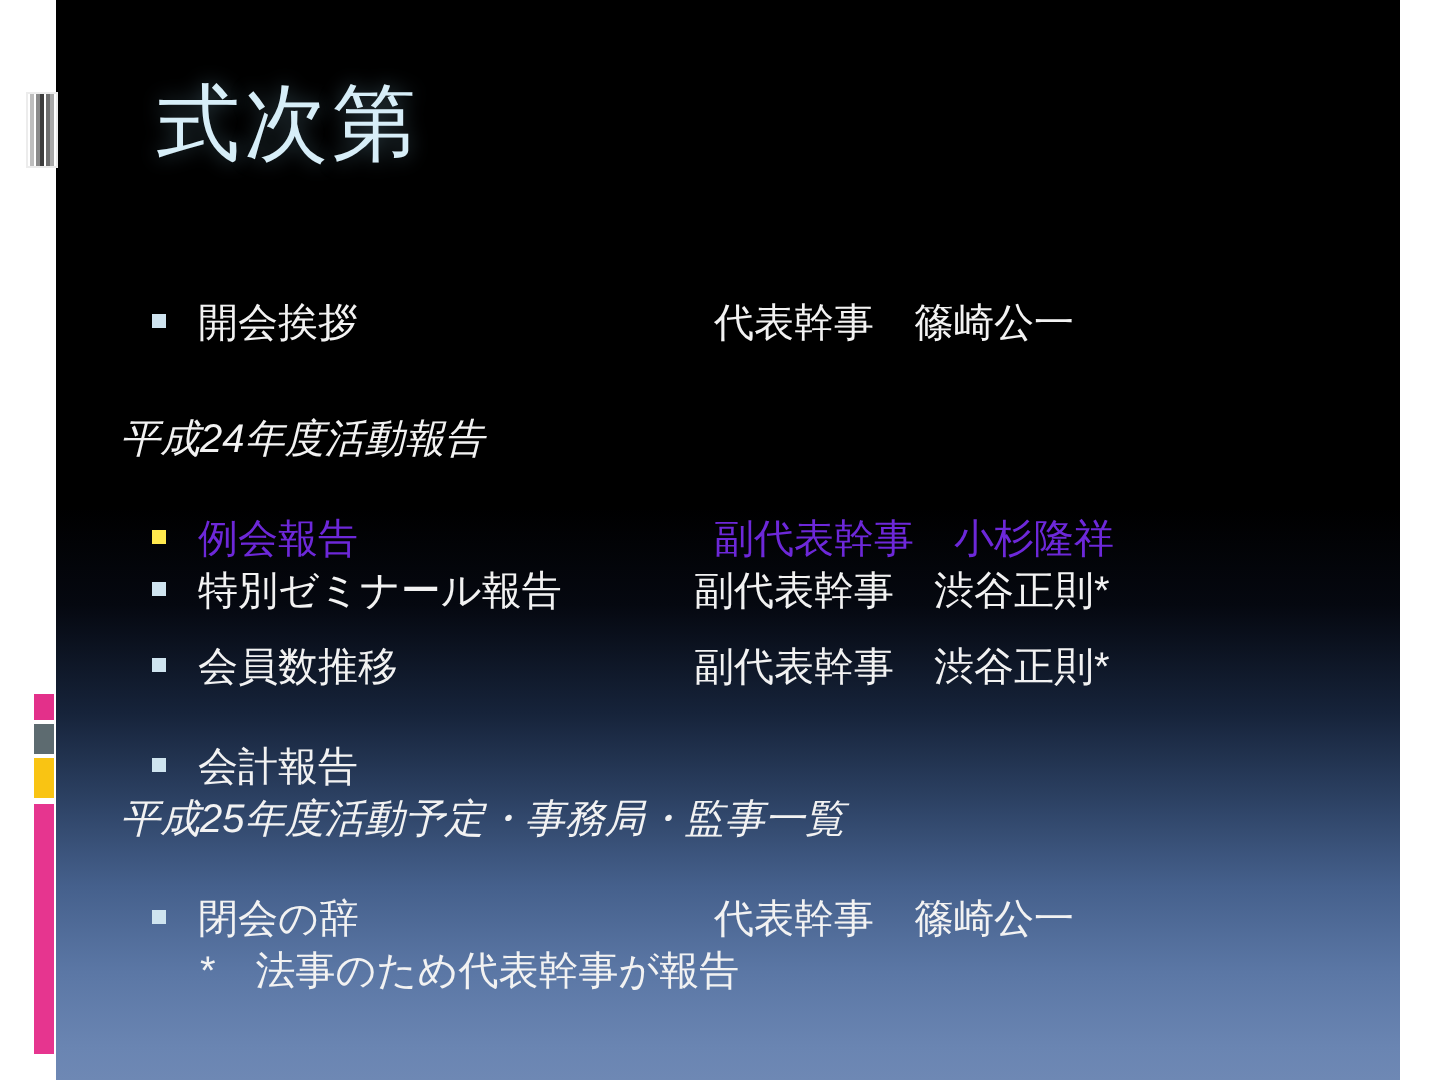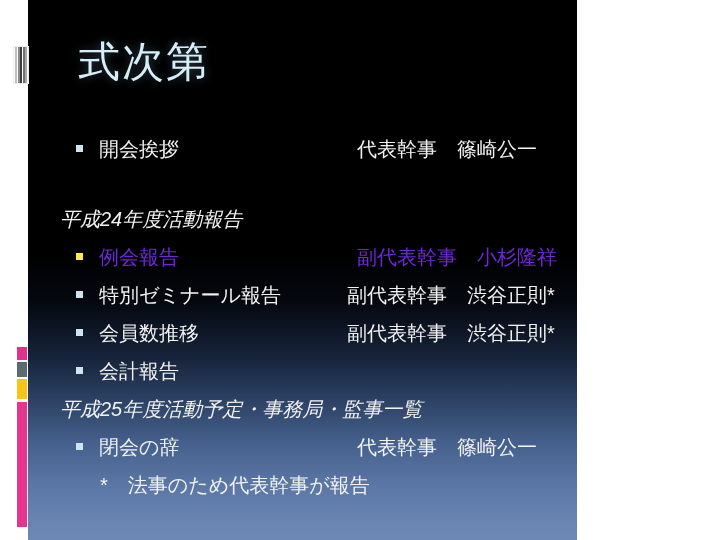--- a/index.html
+++ b/index.html
@@ -1,20 +1,20 @@
 <!DOCTYPE html>
 <html><head>
 <meta charset="utf-8">
 <style>
   html,body{margin:0;padding:0;background:#ffffff;}
   body{width:720px;height:540px;overflow:hidden;font-family:"Liberation Sans","DejaVu Sans",sans-serif;}
 
   #slide{
     position:relative;
-    width:577px;height:540px;
+    width:700px;height:540px;
     background:#ffffff;
     overflow:hidden;
   }
 
   
   #canvas{
     position:absolute;
     left:28px;top:0;
     width:692px;height:540px;
     background:linear-gradient(to bottom,
@@ -86,21 +86,21 @@
     display:inline-block;
     width:7px;height:7px;
     background:#cfe4ef;
     margin-right:16px;
     margin-left:16px;
     flex:0 0 auto;
     position:relative;
     top:-4px;
   }
   .label{display:inline-block;}
-  .lead{width:258px;flex:0 0 auto;}
+  .lead{width:258px;flex:0 0 auto;margin-top:12px;}
   .lead-wide{width:248px;flex:0 0 auto;}
   .who{flex:0 0 auto;text-align:center;}
   .plain{padding-left:0px;font-style:italic;}
   .gap{height:32px;}
   .yellow{color:#6d28d9;}
   .yellow .bullet{background:#ffe94d;}
   .foot{padding-left:0px;margin-left:40px;}
 </style>
 </head>
 <body>

